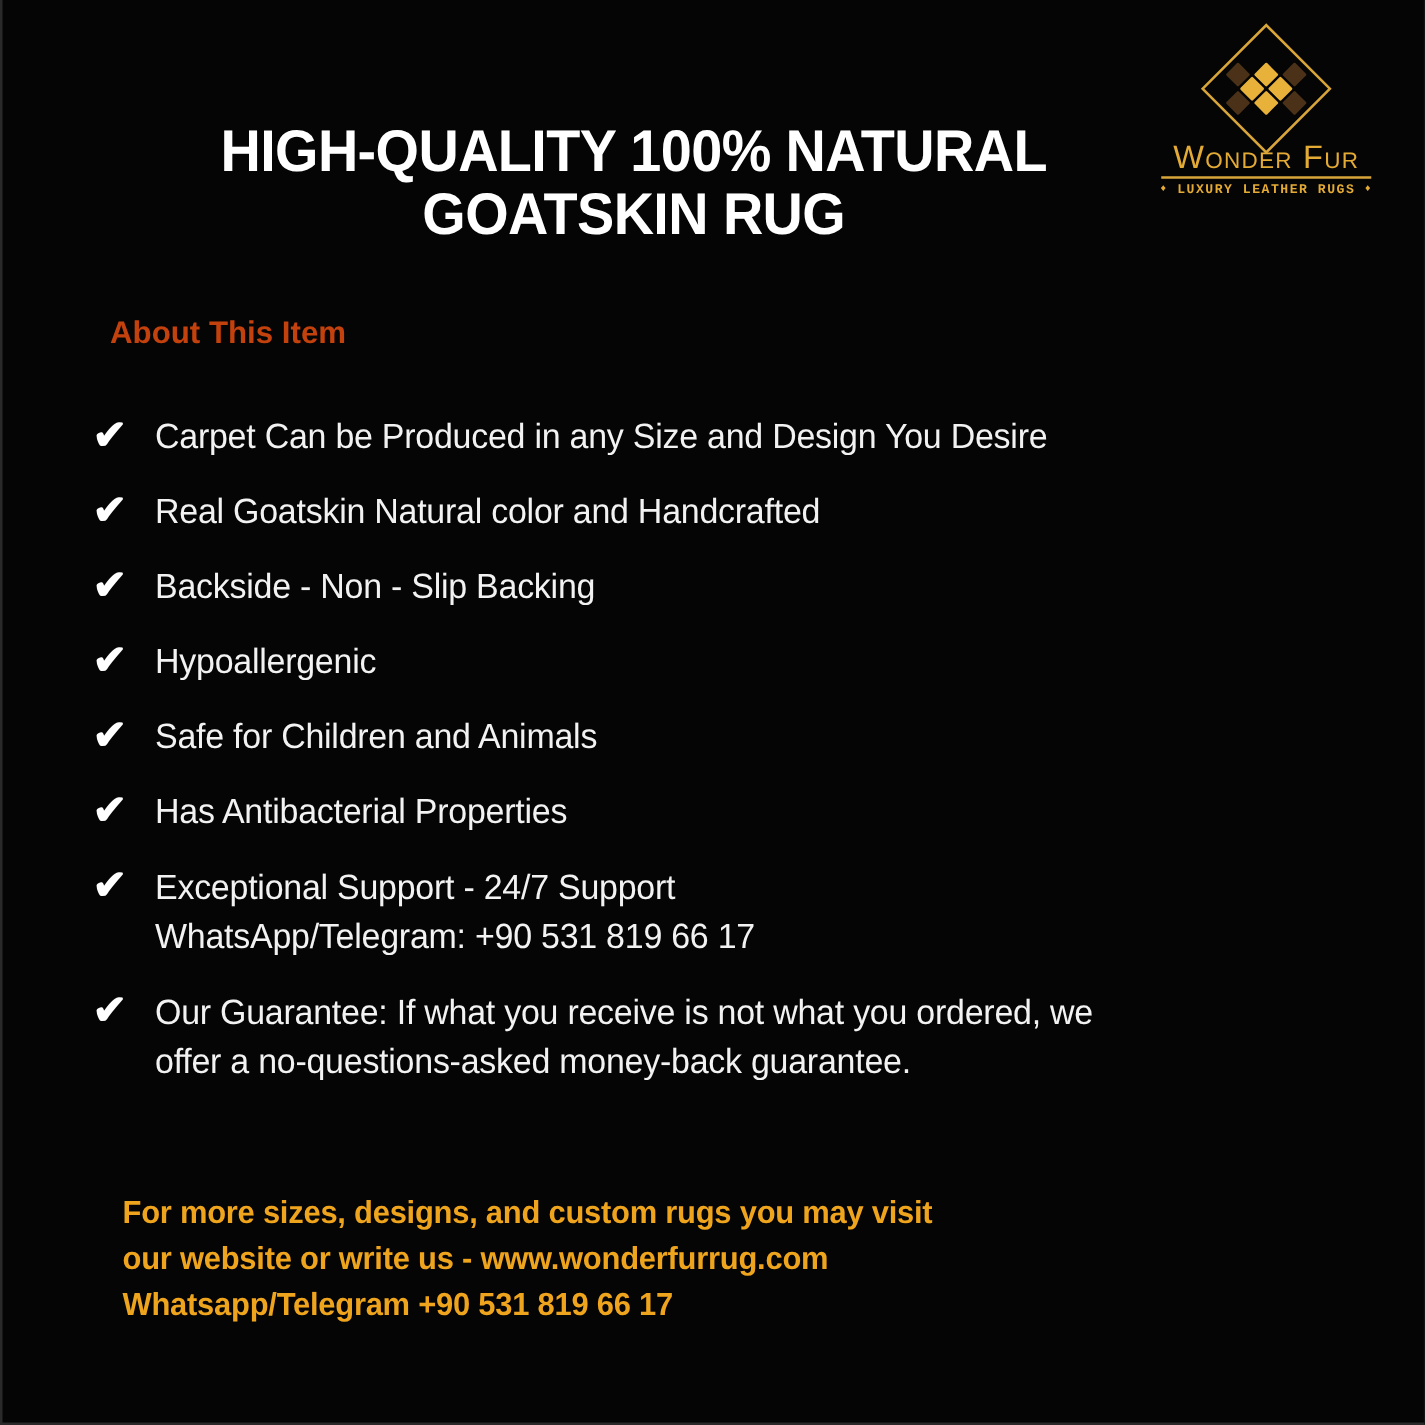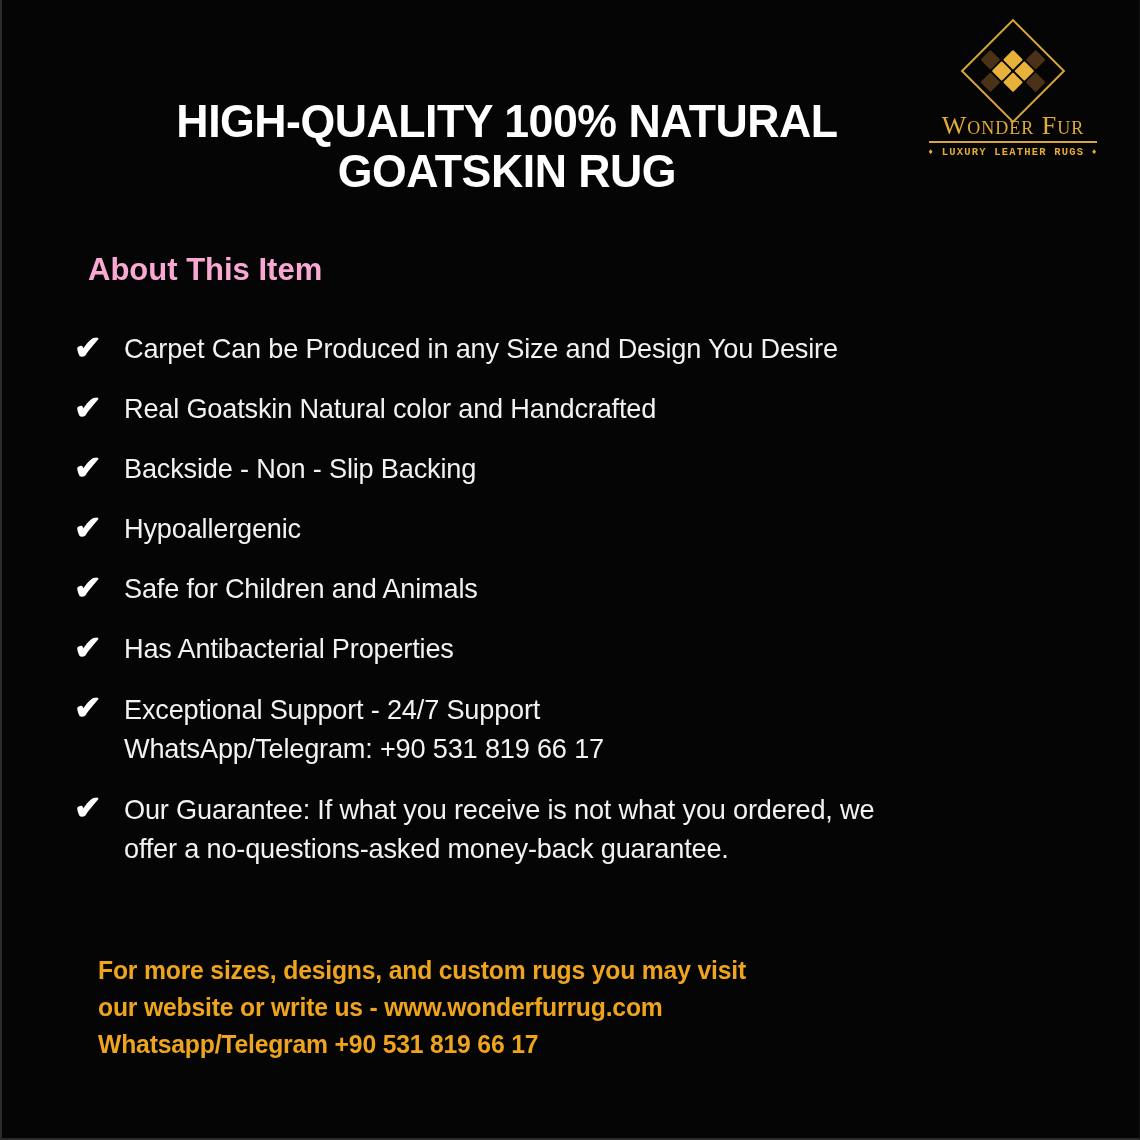--- a/index.html
+++ b/index.html
@@ -37,21 +37,21 @@
     grid-template-rows:repeat(4,1fr);
     gap:2px;
     padding:4px;
   }
   .logo-diamond i { display:block; border-radius:1px; }
   .sq-gold  { background:#e8b23a; }
   .sq-dark  { background:#4a3118; }
   .sq-none  { background:transparent; }
 
   .logo-word {
-    font-family:Liberation Serif, serif;
+    font-family:Liberation Sans, sans-serif;
     color:#e3ab35;
     font-size:26px;
     letter-spacing:1px;
     line-height:1.05;
     white-space:nowrap;
     font-variant:small-caps;
   }
   .logo-rule {
     height:2px; background:#d8a53a;
     margin:2px auto 3px auto; width:168px;
@@ -75,23 +75,23 @@
     font-size:47px;
     line-height:1.06;
     letter-spacing:-0.5px;
     transform:scaleX(0.95);
     transform-origin:center top;
   }
 
   
   #about {
     position:absolute; top:252px; left:86px;
-    color:#f9a8d4;
-    font-weight:700;
-    font-size:31px;
+    color:#c2410c;
+    font-weight:700;
+    font-size:25px;
     letter-spacing:0px;
   }
 
   
   #features {
     position:absolute; top:330px; left:72px; width:1010px;
   }
   .feat {
     display:flex;
     align-items:flex-start;

